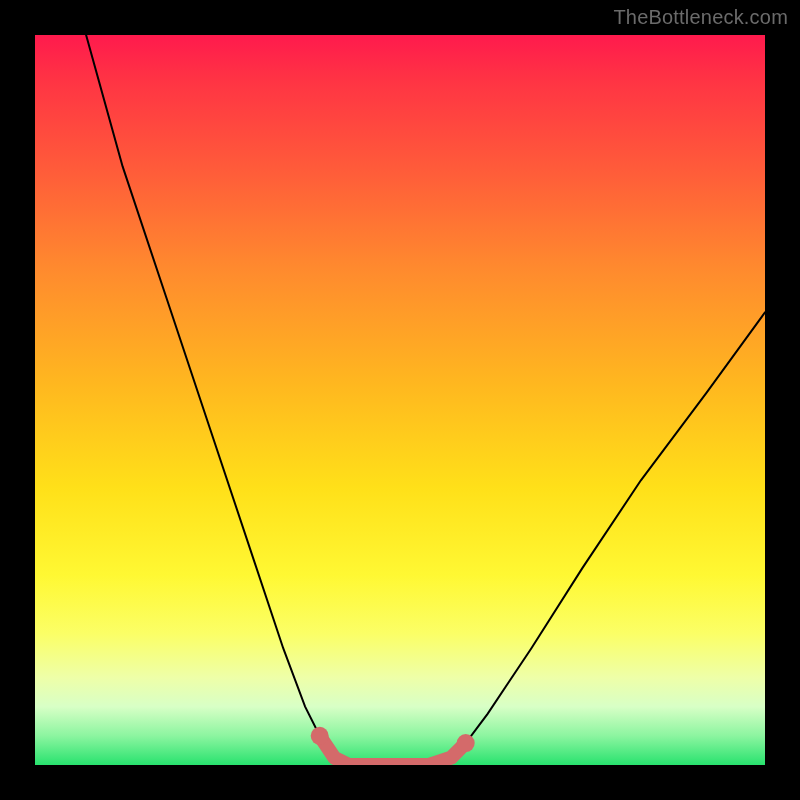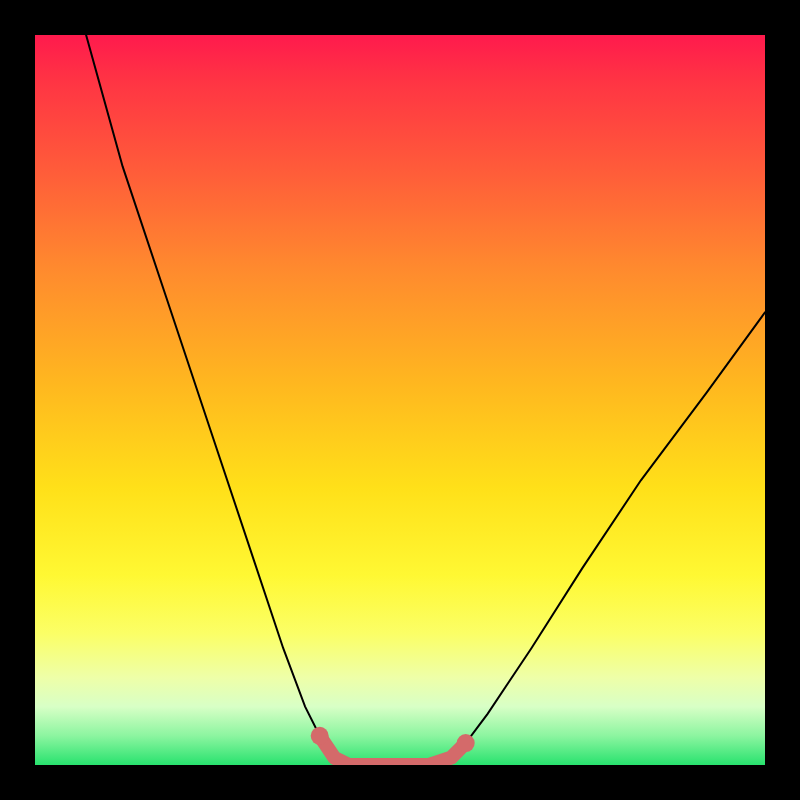--- a/index.html
+++ b/index.html
@@ -57,20 +57,21 @@
   }
   svg {
     position: absolute;
     inset: 0;
   }
 </style>
 </head>
 <body>
 
 <div class="frame">
+  <div class="watermark">TheBottleneck.com</div>
 
   <div class="plot">
     <div class="gradient"></div>
 
     <svg viewBox="0 0 730 730" preserveAspectRatio="none">
       <path id="curve-path" fill="none" stroke="#000000" stroke-width="2" stroke-linecap="round" d="M51.1 0.0 L87.6 131.4 L131.4 262.8 L175.2 394.2 L219.0 525.6 L248.2 613.2 L270.1 671.6 L284.7 700.8 L299.3 722.7 L313.9 730.0 L335.8 730.0 L365.0 730.0 L394.2 730.0 L416.1 722.7 L430.7 708.1 L452.6 678.9 L496.4 613.2 L547.5 532.9 L605.9 445.3 L671.6 357.7 L730.0 277.4"></path>
       <path id="marker-path" fill="none" stroke="#d46a6a" stroke-width="14" stroke-linecap="round" stroke-linejoin="round" d="M284.7 700.8 L299.3 722.7 L313.9 730.0 L335.8 730.0 L365.0 730.0 L394.2 730.0 L416.1 722.7 L430.7 708.1"></path>
       <g id="marker-dots">
           <circle cx="284.7" cy="700.8" r="9" fill="#d46a6a"></circle>
           <circle cx="430.7" cy="708.1" r="9" fill="#d46a6a"></circle>

